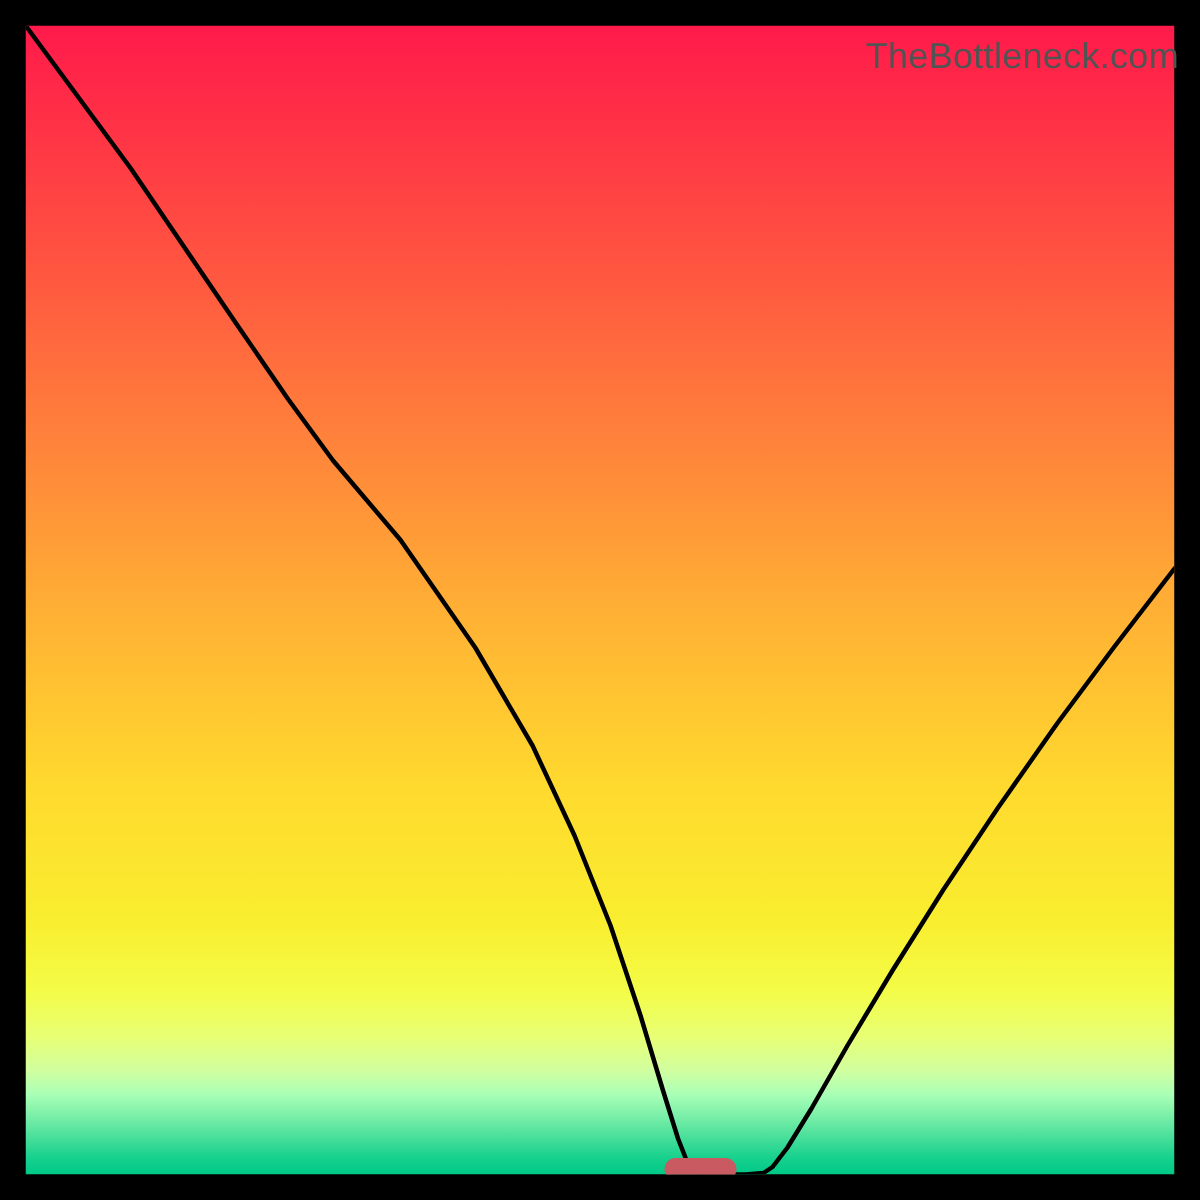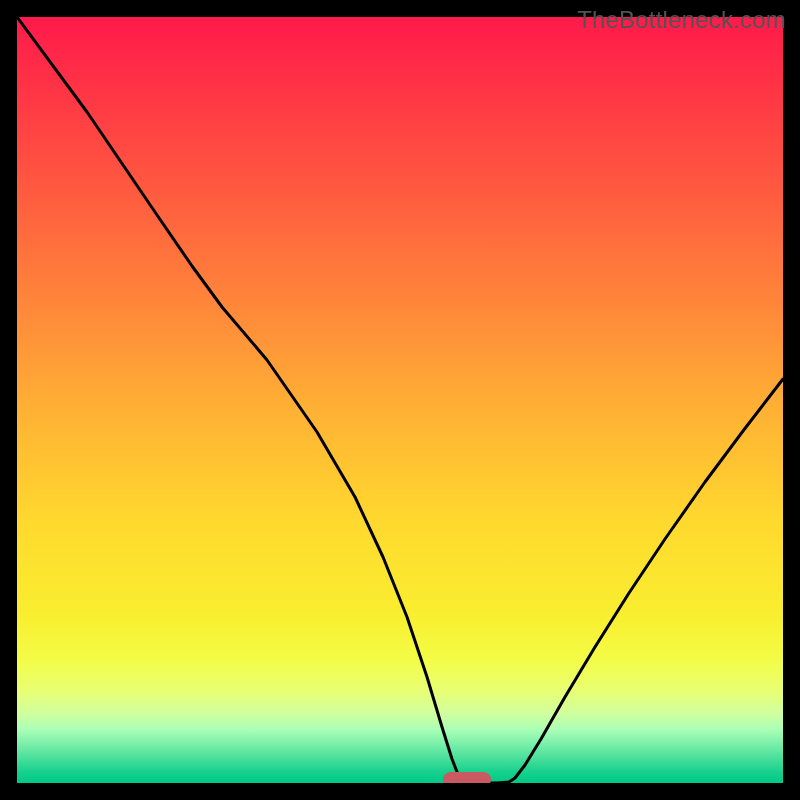--- a/index.html
+++ b/index.html
@@ -12,21 +12,21 @@
     background: #000;
   }
   .frame {
     position: relative;
     width: 800px;
     height: 800px;
     background: #000;
   }
   .watermark {
     position: absolute;
-    top: 6px;
+    top: 24px;
     right: 14px;
     color: #535353;
     font-size: 24px;
     font-weight: 400;
     letter-spacing: 0.2px;
     z-index: 40;
   }
   .plot {
     position: absolute;
     left: 17px;

